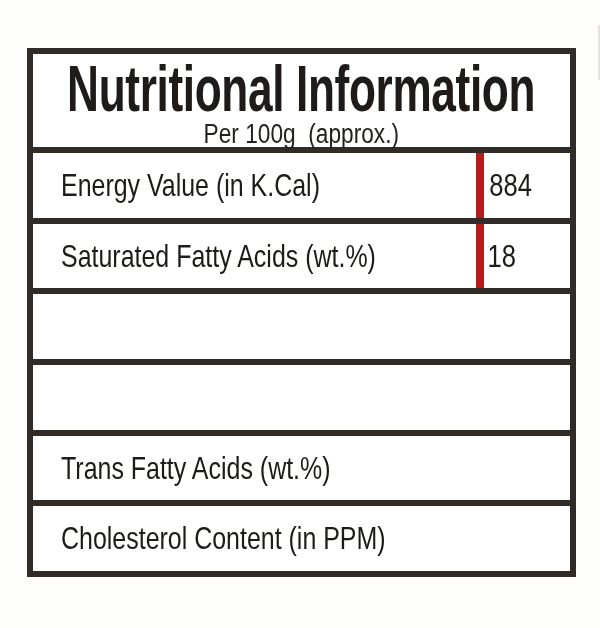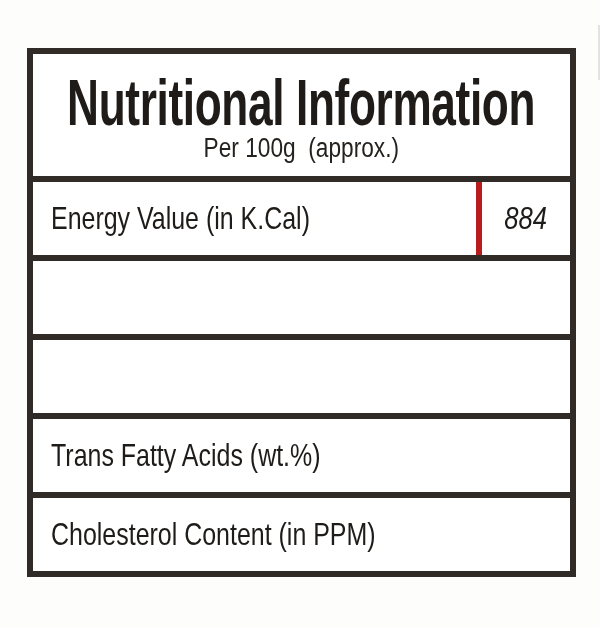--- a/index.html
+++ b/index.html
@@ -21,21 +21,21 @@
     width: 549px;
     height: 529px;
     box-sizing: border-box;
     border: 6px solid #302b27;
     background: #ffffff;
     display: flex;
     flex-direction: column;
   }
   .table-header {
     box-sizing: border-box;
-    height: 128px;
+    height: 99px;
     border-bottom: 6px solid #302b27;
     display: flex;
     flex-direction: column;
     align-items: center;
     justify-content: center;
     padding-top: 8px;
   }
   .table-title {
     font-size: 64px;
     font-weight: 700;
@@ -67,40 +67,38 @@
     box-sizing: border-box;
     border-bottom: 6px solid #302b27;
   }
   .row:last-child {
     border-bottom: none;
   }
   .cell-label {
     flex: 1;
     display: flex;
     align-items: center;
-    padding-left: 18px;
+    padding-left: 28px;
     overflow: hidden;
     border-radius: 19px;
   }
   .cell-label > span {
     font-size: 32px;
     color: #1e1b18;
     white-space: nowrap;
     display: inline-block;
     transform: scaleX(0.78);
     transform-origin: left center;
   }
   .cell-value {
     width: 94px;
     box-sizing: border-box;
-    border-left: 6px solid #b91c1c;
+    border-left: 8px solid #b91c1c;
     display: flex;
     align-items: center;
-    justify-content: center;
-    font-style: italic;
   }
   .cell-value > span {
     font-size: 32px;
     color: #1e1b18;
     white-space: nowrap;
     display: inline-block;
     transform: scaleX(0.80);
     transform-origin: center;
   }
   .edge-artifact {
@@ -126,20 +124,28 @@
 
     <div class="row">
       <div class="cell-label">
         <span>Energy Value (in K.Cal)</span>
       </div>
       <div class="cell-value">
         <span>884</span>
       </div>
     </div>
 
+    <div class="row">
+      <div class="cell-label">
+        <span>Saturated Fatty Acids (wt.%)</span>
+      </div>
+      <div class="cell-value">
+        <span>18</span>
+      </div>
+    </div>
 
     <div class="row">
     </div>
 
     <div class="row">
     </div>
 
     <div class="row">
       <div class="cell-label">
         <span>Trans Fatty Acids (wt.%)</span>

